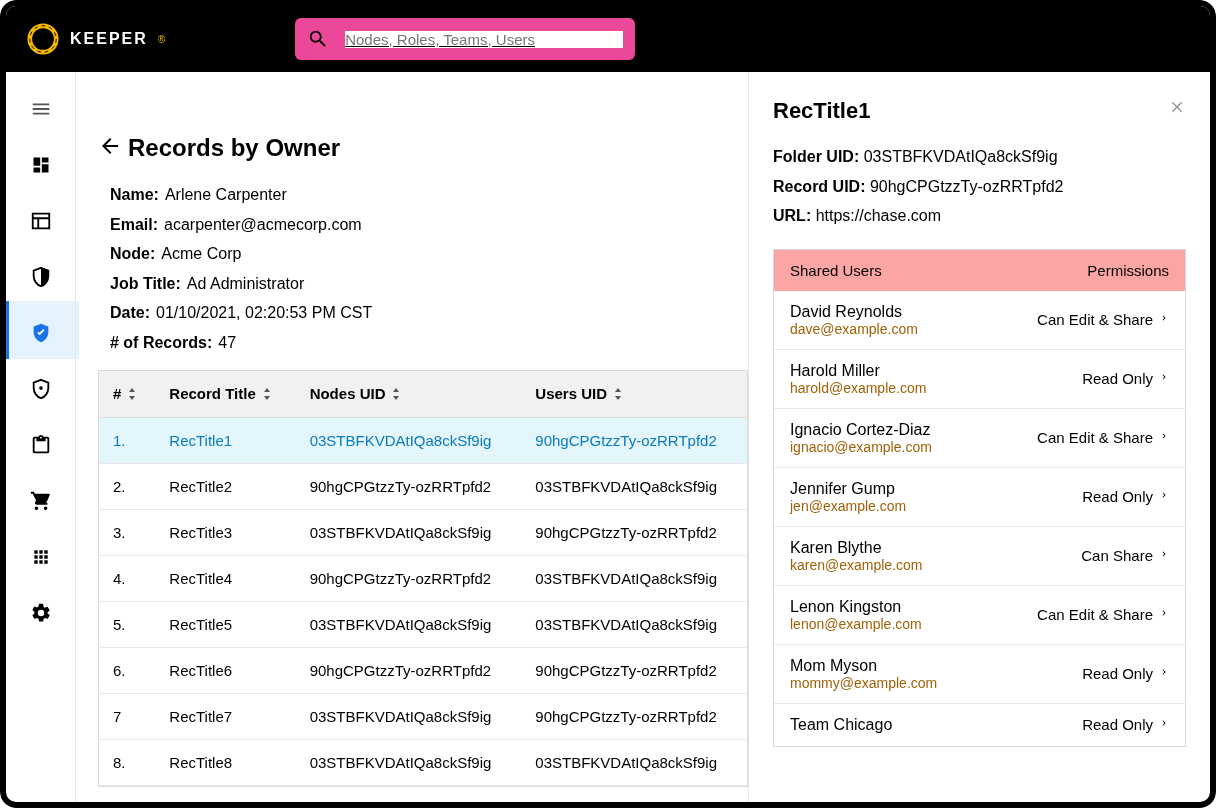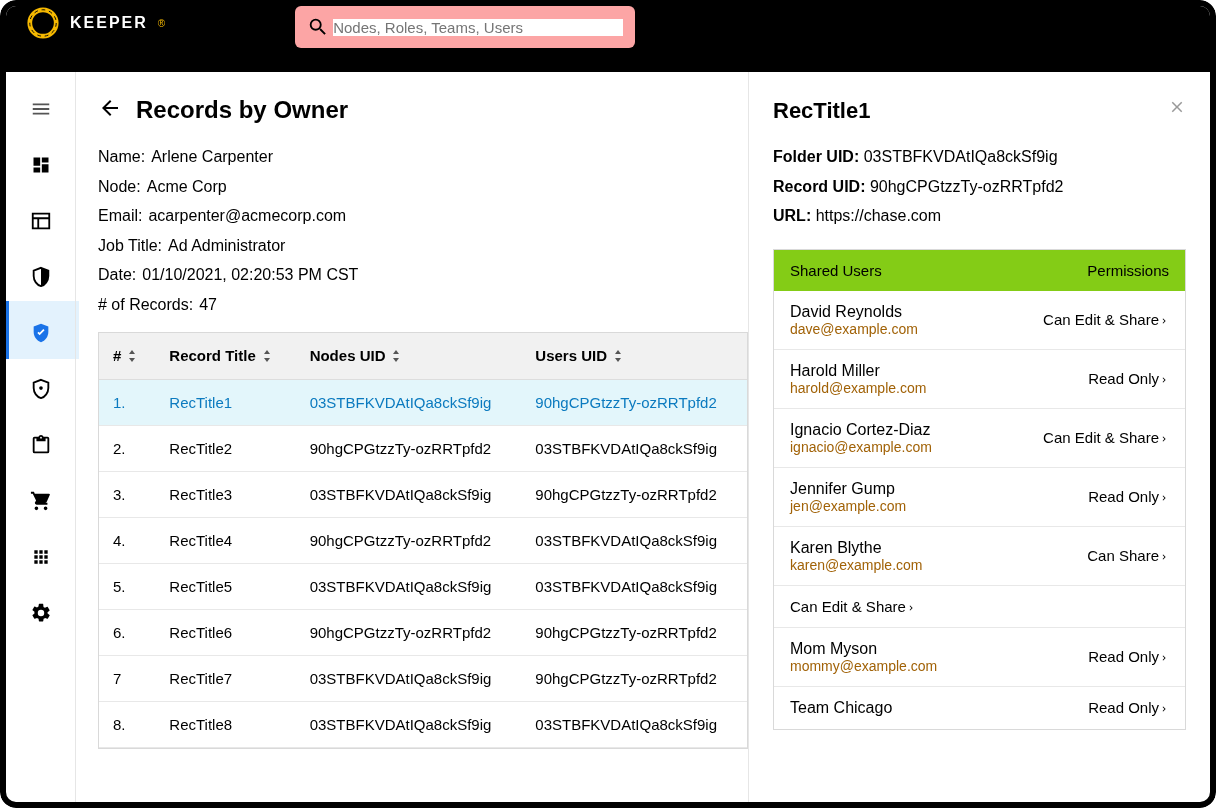--- a/index.html
+++ b/index.html
@@ -1,56 +1,56 @@
 <!DOCTYPE html>
 <html><head>
 <meta charset="utf-8">
 <style>
 *{box-sizing:border-box;margin:0;padding:0;}
 body{font-family:-apple-system,BlinkMacSystemFont,"Segoe UI",Arial,sans-serif;background:#fff;color:#000;width:1216px;height:808px;overflow:hidden;border-radius:16px;}
 .app{border:6px solid #000;border-radius:16px;width:100%;height:100%;display:flex;flex-direction:column;overflow:hidden;}
-.topbar{height:66px;background:#000;display:flex;align-items:flex-start;padding:0 20px;gap:20px;}
+.topbar{height:66px;background:#000;display:flex;align-items:center;padding:0 20px;gap:20px;text-decoration:underline;}
 .logo{display:flex;align-items:center;gap:10px;}
 .logo-ring{width:34px;height:34px;}
 .logo-text{color:#fff;font-weight:700;letter-spacing:2px;font-size:16px;}
-.searchwrap{margin-left:110px;display:flex;align-items:center;background:#fca5a5;border-radius:6px;height:42px;width:340px;padding:0 12px;gap:4px;}
+.searchwrap{margin-left:110px;display:flex;align-items:center;background:#ec4899;border-radius:6px;height:42px;width:340px;padding:0 12px;gap:16px;}
 .searchwrap input{border:none;outline:none;font-size:15px;color:#888;flex:1;}
 .spacer{flex:1;}
 .useracct{display:flex;align-items:center;gap:8px;color:#fff;font-size:17px;cursor:pointer;}
 .content{flex:1;display:flex;overflow:hidden;}
 .rail{width:70px;border-right:1px solid #e6e6e6;display:flex;flex-direction:column;align-items:center;padding-top:20px;gap:22px;}
 .rail .ric{width:34px;height:34px;display:flex;align-items:center;justify-content:center;cursor:pointer;position:relative;}
 .rail .ric.active::before{content:"";position:absolute;left:-18px;top:-15px;width:70px;height:58px;background:#e3f2fd;border-left:3px solid #1a73e8;z-index:-1;}
 .main{flex:1;overflow:hidden;padding:24px 0 0 22px;display:flex;flex-direction:column;}
-.title-row{display:flex;align-items:center;gap:14px;margin-bottom:18px;}
+.title-row{display:flex;align-items:center;gap:6px;margin-bottom:18px;margin-top:38px;}
 .page-title{font-size:24px;font-weight:600;}
 .back-arrow{cursor:pointer;}
 .meta{font-size:16px;line-height:1.85;margin-bottom:12px;}
-.meta .lbl{font-weight:400;display:inline-block;}
+.meta .lbl{font-weight:700;display:inline-block;margin-left:12px;}
 .meta .val{display:inline-block;margin-left:6px;}
 .tablewrap{border:1px solid #d9d9d9;border-top:1px solid #d9d9d9;overflow:hidden;}
 table{width:100%;border-collapse:collapse;font-size:15px;}
 thead th{background:#f1f1f1;padding:14px 14px;text-align:left;font-weight:600;border-bottom:1px solid #ddd;white-space:nowrap;}
 tbody td{padding:14px 14px;border-bottom:1px solid #e8e8e8;white-space:nowrap;}
 tbody tr.selected{background:#e3f6fb;}
 tbody tr.selected td{color:#0b7abf;}
 .sort{display:inline-block;margin-left:6px;vertical-align:middle;}
 .panel{width:462px;border-left:1px solid #e6e6e6;padding:26px 24px 0 24px;display:flex;flex-direction:column;overflow:hidden;}
 .panel-head{display:flex;justify-content:space-between;align-items:start;}
 .panel-title{font-size:22px;font-weight:600;margin-bottom:18px;}
 .close-x{cursor:pointer;color:#999;}
 .panel-meta{font-size:16px;line-height:1.85;margin-bottom:18px;}
 .panel-meta .lbl{font-weight:600;}
 .shared-box{border:1px solid #d9d9d9;}
-.shared-head{display:flex;justify-content:space-between;background:#84cc16;padding:12px 16px;font-size:15px;font-weight:500;}
+.shared-head{display:flex;justify-content:space-between;background:#fca5a5;padding:12px 16px;font-size:15px;font-weight:500;}
 .shared-row{display:flex;justify-content:space-between;align-items:center;padding:12px 16px;border-top:1px solid #e8e8e8;}
 .shared-row:first-of-type{border-top:none;}
 .shared-row .u-name{font-size:16px;}
 .shared-row .u-email{font-size:14px;color:#a16207;}
-.shared-row .perm{font-size:15px;display:flex;align-items:flex-end;cursor:pointer;}
+.shared-row .perm{font-size:15px;display:flex;align-items:flex-start;gap:6px;cursor:pointer;}
 </style>
 </head>
 <body>
 
 <div class="app">
   <div class="topbar">
     <div class="logo">
       <svg class="logo-ring" viewBox="0 0 36 36">
         <circle cx="18" cy="18" r="14" fill="none" stroke="#f5b800" stroke-width="5"></circle>
         <circle cx="18" cy="18" r="14" fill="none" stroke="#000" stroke-width="1" stroke-dasharray="4 4"></circle>
@@ -126,22 +126,22 @@
 
     <div class="main">
       <div class="title-row">
         <span class="back-arrow"><svg width="24" height="24" viewBox="0 0 24 24">
               <path fill="#000" d="M20 11H7.83l5.59-5.59L12 4l-8 8 8 8 1.41-1.41L7.83 13H20z"></path>
             </svg></span>
         <h1 class="page-title">Records by Owner</h1>
       </div>
       <div class="meta">
         <div><span class="lbl">Name:</span><span class="val">Arlene Carpenter</span></div>
+        <div><span class="lbl">Email:</span><span class="val">acarpenter@acmecorp.com</span></div>
         <div><span class="lbl">Node:</span><span class="val">Acme Corp</span></div>
-        <div><span class="lbl">Email:</span><span class="val">acarpenter@acmecorp.com</span></div>
         <div><span class="lbl">Job Title:</span><span class="val">Ad Administrator</span></div>
         <div><span class="lbl">Date:</span><span class="val">01/10/2021, 02:20:53 PM CST</span></div>
         <div><span class="lbl"># of Records:</span><span class="val">47</span></div>
       </div>
 
       <div class="tablewrap">
         <table>
           <thead>
             <tr>
               <th><span>#</span><span class="sort"><svg width="10" height="12" viewBox="0 0 10 12">
@@ -284,20 +284,24 @@
                 <div class="u-email">karen@example.com</div>
               </div>
               <div class="perm">
                 <span>Can Share</span>
                 <svg width="10" height="14" viewBox="0 0 24 24">
                   <path fill="#000" d="M8.59 16.59L13.17 12 8.59 7.41 10 6l6 6-6 6z"></path>
                 </svg>
               </div>
             </div>
             <div class="shared-row">
+              <div>
+                <div class="u-name">Lenon Kingston</div>
+                <div class="u-email">lenon@example.com</div>
+              </div>
               <div class="perm">
                 <span>Can Edit &amp; Share</span>
                 <svg width="10" height="14" viewBox="0 0 24 24">
                   <path fill="#000" d="M8.59 16.59L13.17 12 8.59 7.41 10 6l6 6-6 6z"></path>
                 </svg>
               </div>
             </div>
             <div class="shared-row">
               <div>
                 <div class="u-name">Mom Myson</div>

